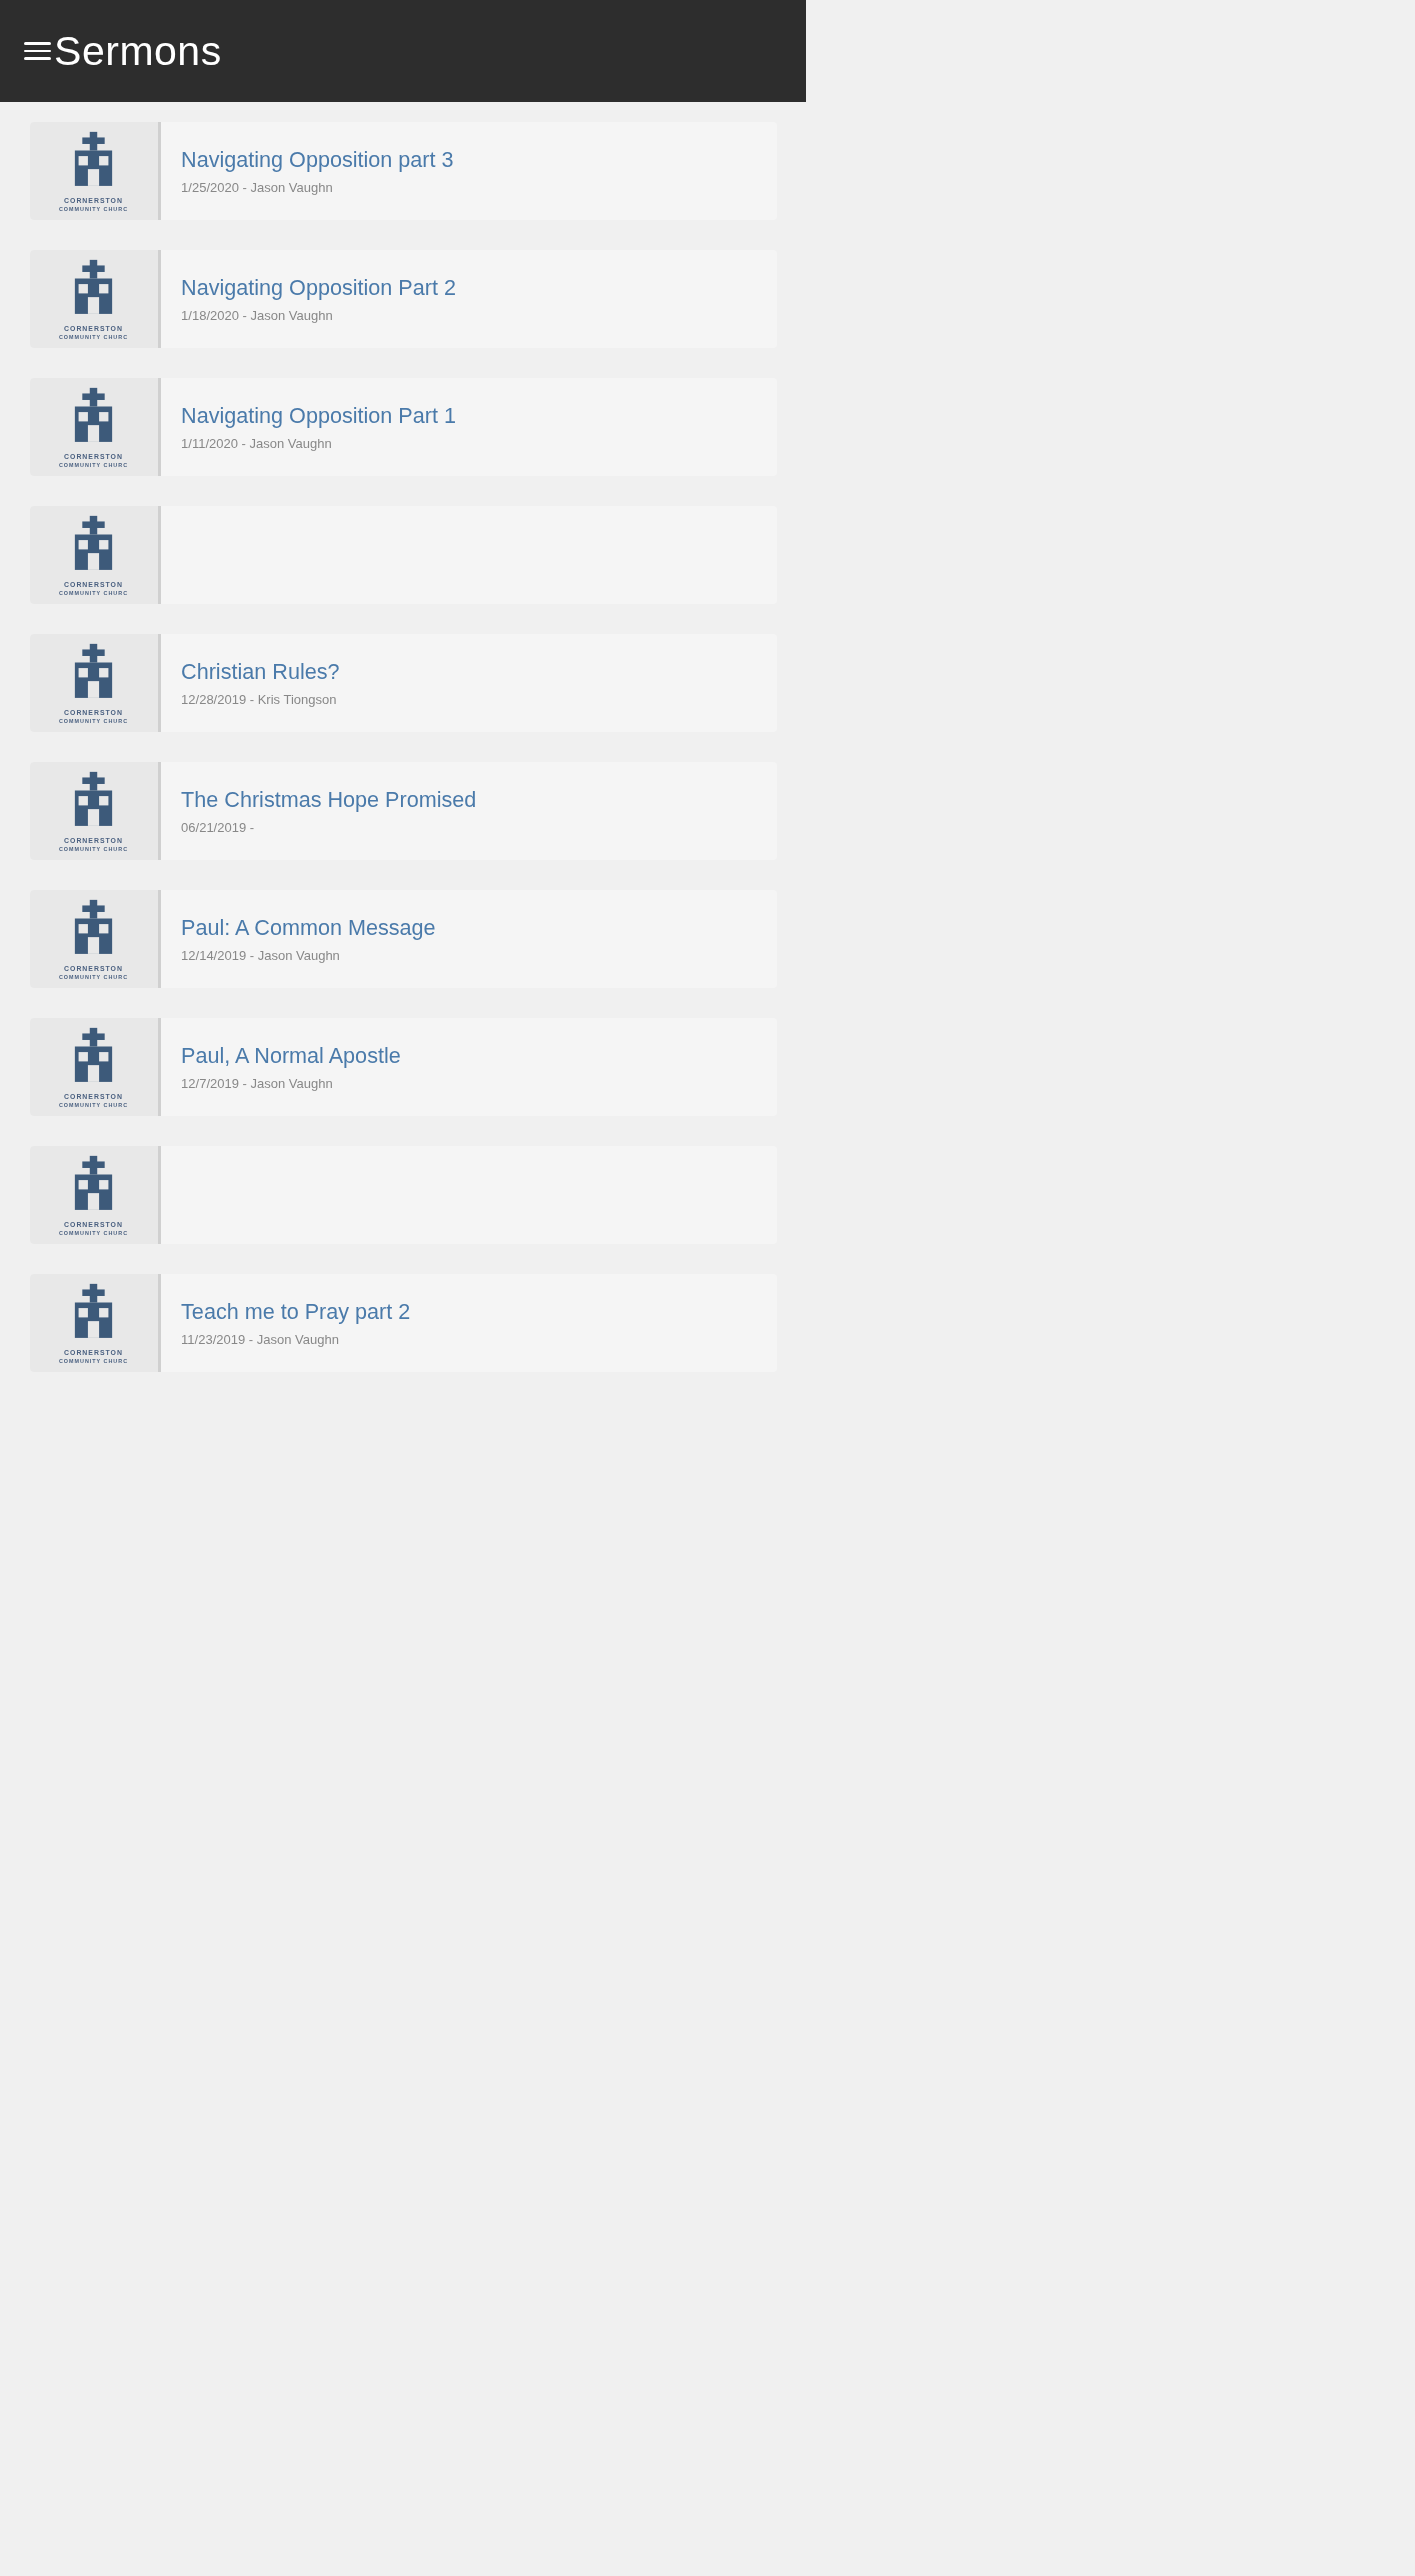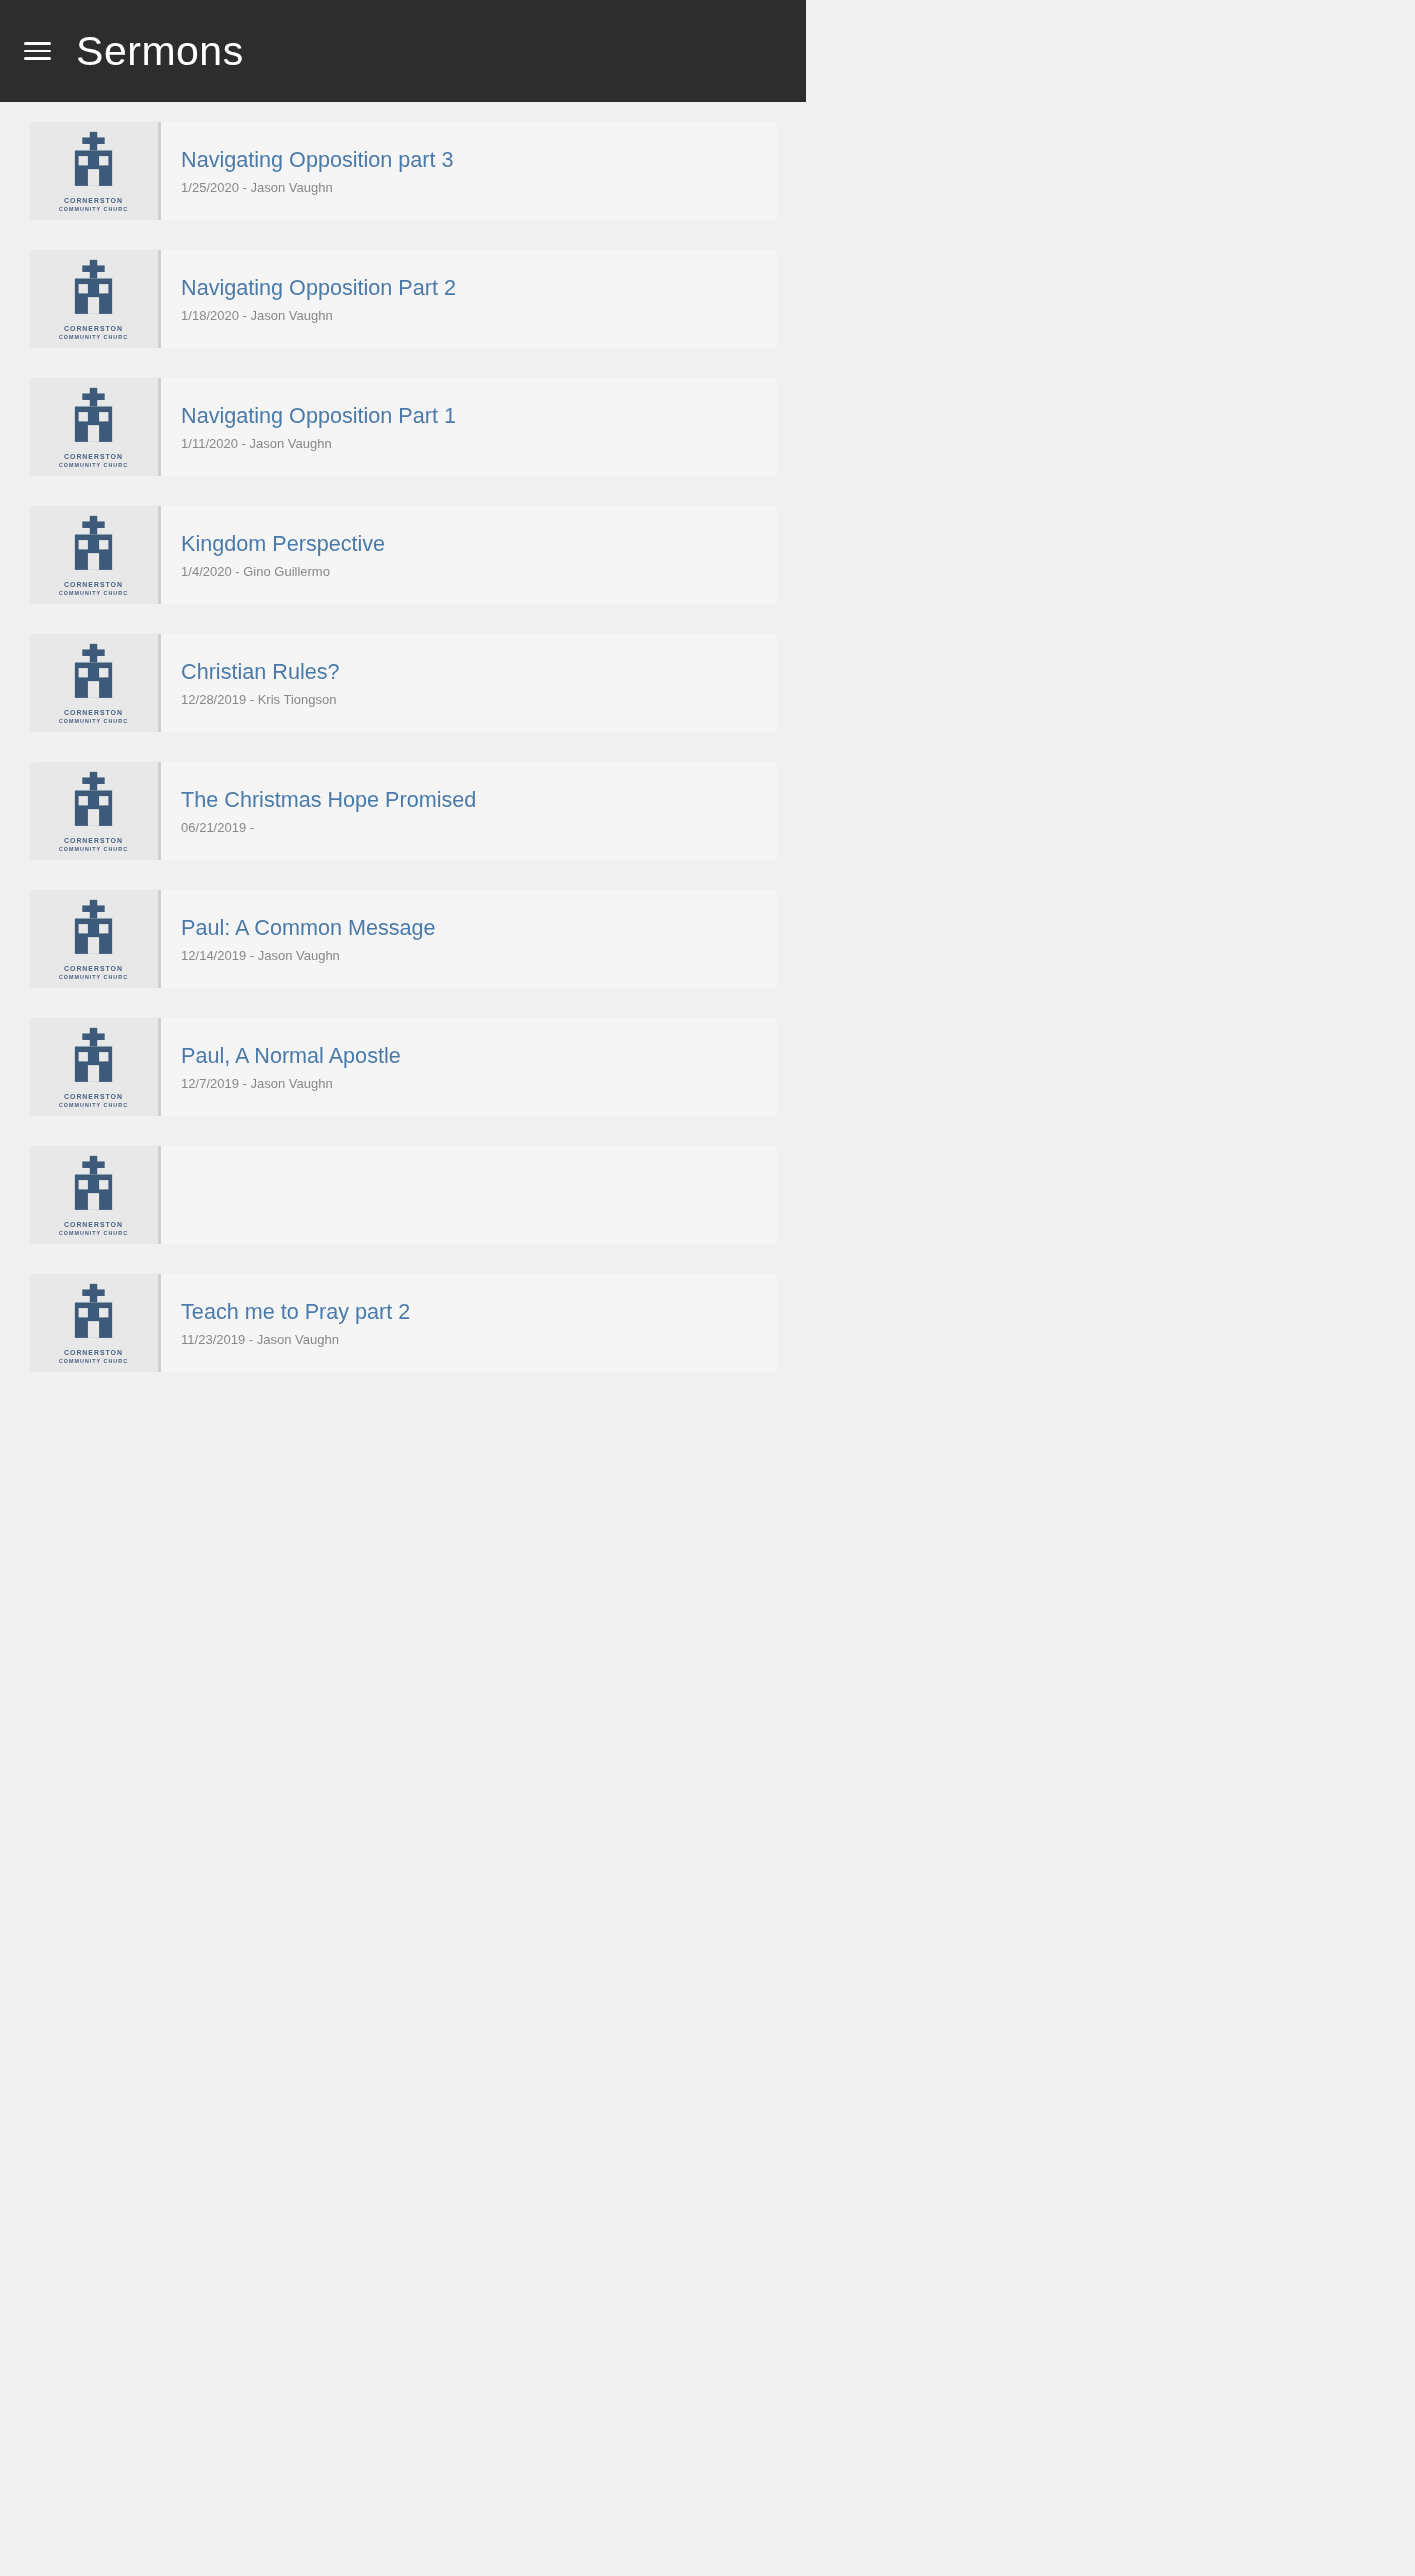--- a/index.html
+++ b/index.html
@@ -13,21 +13,21 @@
       background-color: #f0f0f0;
       width: 806px;
       min-height: 2576px;
     }
 
     .header {
       background-color: #2d2d2d;
       padding: 27.5px 23.6px;
       display: flex;
       align-items: center;
-      gap: 25px;
+      gap: 3px;
     }
 
     .hamburger-icon {
       display: flex;
       flex-direction: column;
       gap: 4.9px;
       cursor: pointer;
     }
 
     .hamburger-icon span {
@@ -210,24 +210,20 @@
       <rect x="24" y="42" width="12" height="18" fill="#e8e8e8"></rect>
 
       <rect x="14" y="28" width="10" height="10" fill="#e8e8e8"></rect>
 
       <rect x="36" y="28" width="10" height="10" fill="#e8e8e8"></rect>
     </svg>
         <div class="church-name-text">CORNERSTON</div>
         <div class="church-name-text" style="font-size:5.4px;">COMMUNITY CHURC</div>
       </div>
       <div class="divider"></div>
-      <div class="sermon-content">
-        <div class="sermon-title">Kingdom Perspective</div>
-        <div class="sermon-meta">1/4/2020 - Gino Guillermo</div>
-      </div>
     </div>
     <div class="sermon-item">
       <div class="sermon-logo">
         <svg class="church-logo-svg" viewBox="0 0 60 70" xmlns="http://www.w3.org/2000/svg">
 
       <rect x="26" y="2" width="8" height="20" fill="#3d5a7a"></rect>
       <rect x="18" y="8" width="24" height="7" fill="#3d5a7a"></rect>
 
       <rect x="10" y="22" width="40" height="38" fill="#3d5a7a"></rect>
 

